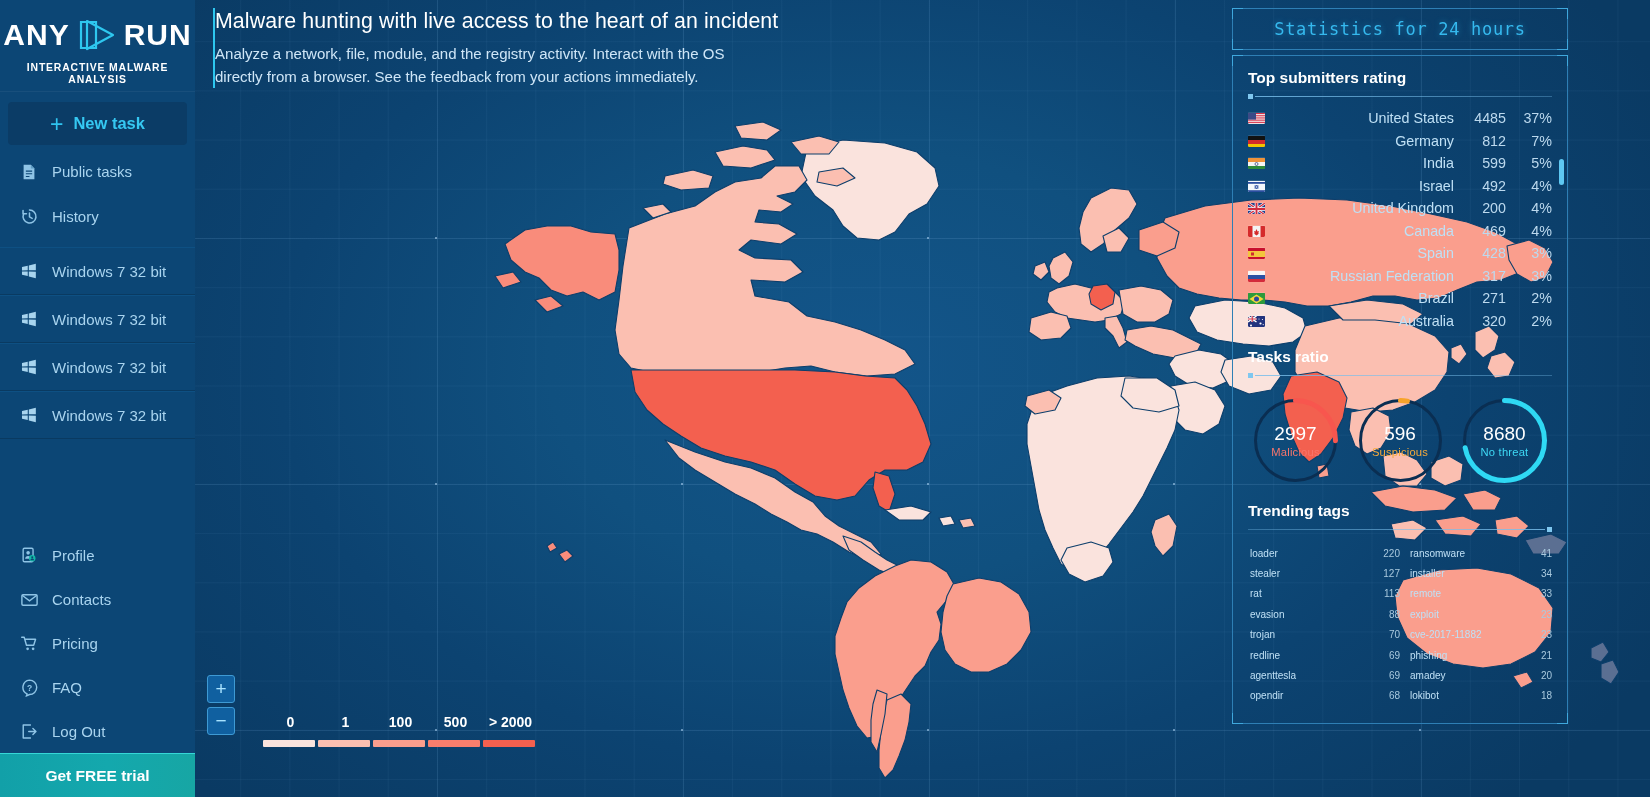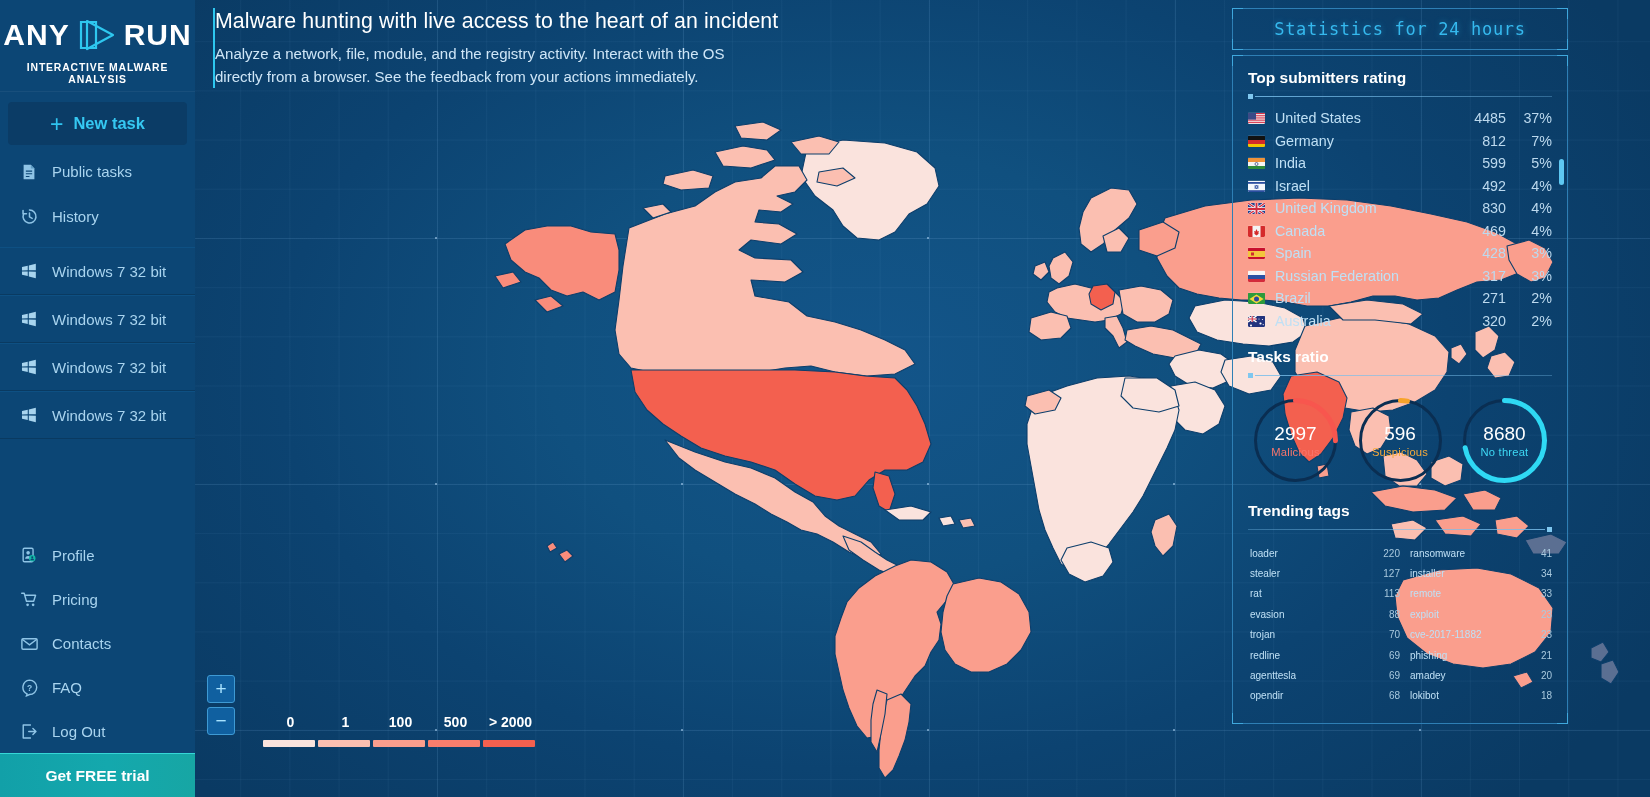--- a/index.html
+++ b/index.html
@@ -266,21 +266,21 @@
     color: #b9dcf2;
   }
   .flag {
     width: 17px; height: 12px; flex: 0 0 17px;
     margin-right: 10px;
     border-radius: 1.5px;
     overflow: hidden;
     position: relative;
     box-shadow: 0 0 0 0.5px rgba(255,255,255,0.25) inset;
   }
-  .sub-name { flex: 1 1 auto; color: #bfe0f5; white-space: nowrap; }
+  .sub-name { flex: 1 1 auto; color: #bfe0f5; white-space: nowrap; text-align: right; }
   .sub-count { width: 52px; text-align: right; color: #bcd9ee; }
   .sub-pct { width: 46px; text-align: right; color: #bcd9ee; }
 
   .scrollbar {
     position: absolute;
     right: 4px; top: 104px;
     width: 5px; height: 26px;
     background: #5ec8f2;
     border-radius: 3px;
   }
@@ -418,35 +418,35 @@
             <circle cx="13.6" cy="13.6" r="3.6" fill="#14b8a6"></circle>
             <circle cx="13.6" cy="12.4" r="1.1" fill="#0c4675"></circle>
             <path d="M11.6 15.8 c0-1.1 0.9-1.8 2-1.8 s2 0.7 2 1.8 Z" fill="#0c4675"></path>
           </svg>
         </span>
         <span>Profile</span>
       </div>
       <div class="nav-item">
         <span class="ic">
           <svg viewBox="0 0 20 20" width="19" height="19">
+            <rect x="2" y="5" width="16" height="11" rx="1.2" fill="none" stroke="#8fc4e6" stroke-width="1.5"></rect>
+            <path d="M2.6 5.8 L10 11.4 L17.4 5.8" fill="none" stroke="#8fc4e6" stroke-width="1.5" stroke-linecap="round"></path>
+          </svg>
+        </span>
+        <span>Contacts</span>
+      </div>
+      <div class="nav-item">
+        <span class="ic">
+          <svg viewBox="0 0 20 20" width="19" height="19">
             <path d="M1.8 3.4 h2.6 l2.4 8.4 h7.6 l2-6.2 h-11" fill="none" stroke="#8fc4e6" stroke-width="1.5" stroke-linecap="round" stroke-linejoin="round"></path>
             <circle cx="8" cy="15.6" r="1.4" fill="#8fc4e6"></circle>
             <circle cx="13.8" cy="15.6" r="1.4" fill="#8fc4e6"></circle>
           </svg>
         </span>
         <span>Pricing</span>
-      </div>
-      <div class="nav-item">
-        <span class="ic">
-          <svg viewBox="0 0 20 20" width="19" height="19">
-            <rect x="2" y="5" width="16" height="11" rx="1.2" fill="none" stroke="#8fc4e6" stroke-width="1.5"></rect>
-            <path d="M2.6 5.8 L10 11.4 L17.4 5.8" fill="none" stroke="#8fc4e6" stroke-width="1.5" stroke-linecap="round"></path>
-          </svg>
-        </span>
-        <span>Contacts</span>
       </div>
       <div class="nav-item">
         <span class="ic">
           <svg viewBox="0 0 20 20" width="19" height="19">
             <path d="M10 2.2 a7.6 7.6 0 0 1 0 15.2 l-3.2 1.4 0.6-2.2 A7.6 7.6 0 0 1 10 2.2 Z" fill="none" stroke="#8fc4e6" stroke-width="1.5"></path>
             <text x="10" y="13.6" font-size="9" font-family="Liberation Sans, sans-serif" fill="#8fc4e6" text-anchor="middle" font-weight="bold">?</text>
           </svg>
         </span>
         <span>FAQ</span>
       </div>
@@ -724,21 +724,21 @@
                 <span class="flag">
                   <svg width="17" height="12" viewBox="0 0 17 12">
                       <rect width="17" height="12" fill="#23418c"></rect>
                       <path d="M0 0 L17 12 M17 0 L0 12" stroke="#fff" stroke-width="2.6"></path>
                       <path d="M0 0 L17 12 M17 0 L0 12" stroke="#cf2b3e" stroke-width="1.3"></path>
                       <path d="M8.5 0 V12 M0 6 H17" stroke="#fff" stroke-width="3.6"></path>
                       <path d="M8.5 0 V12 M0 6 H17" stroke="#cf2b3e" stroke-width="2"></path>
                     </svg>
                 </span>
                 <span class="sub-name">United Kingdom</span>
-                <span class="sub-count">830</span>
+                <span class="sub-count">200</span>
                 <span class="sub-pct">4%</span>
               </div>
 
               <div class="sub-row">
                 <span class="flag">
                   <svg width="17" height="12" viewBox="0 0 17 12">
                       <rect width="17" height="12" fill="#f4f4f4"></rect>
                       <rect width="4.5" height="12" x="0" fill="#d52b2b"></rect>
                       <rect width="4.5" height="12" x="12.5" fill="#d52b2b"></rect>
                       <path d="M8.5 3 L9.6 5.6 L11 5 L10.2 7.4 L11.4 7.2 L8.5 9.4 L5.6 7.2 L6.8 7.4 L6 5 L7.4 5.6 Z" fill="#d52b2b"></path>

